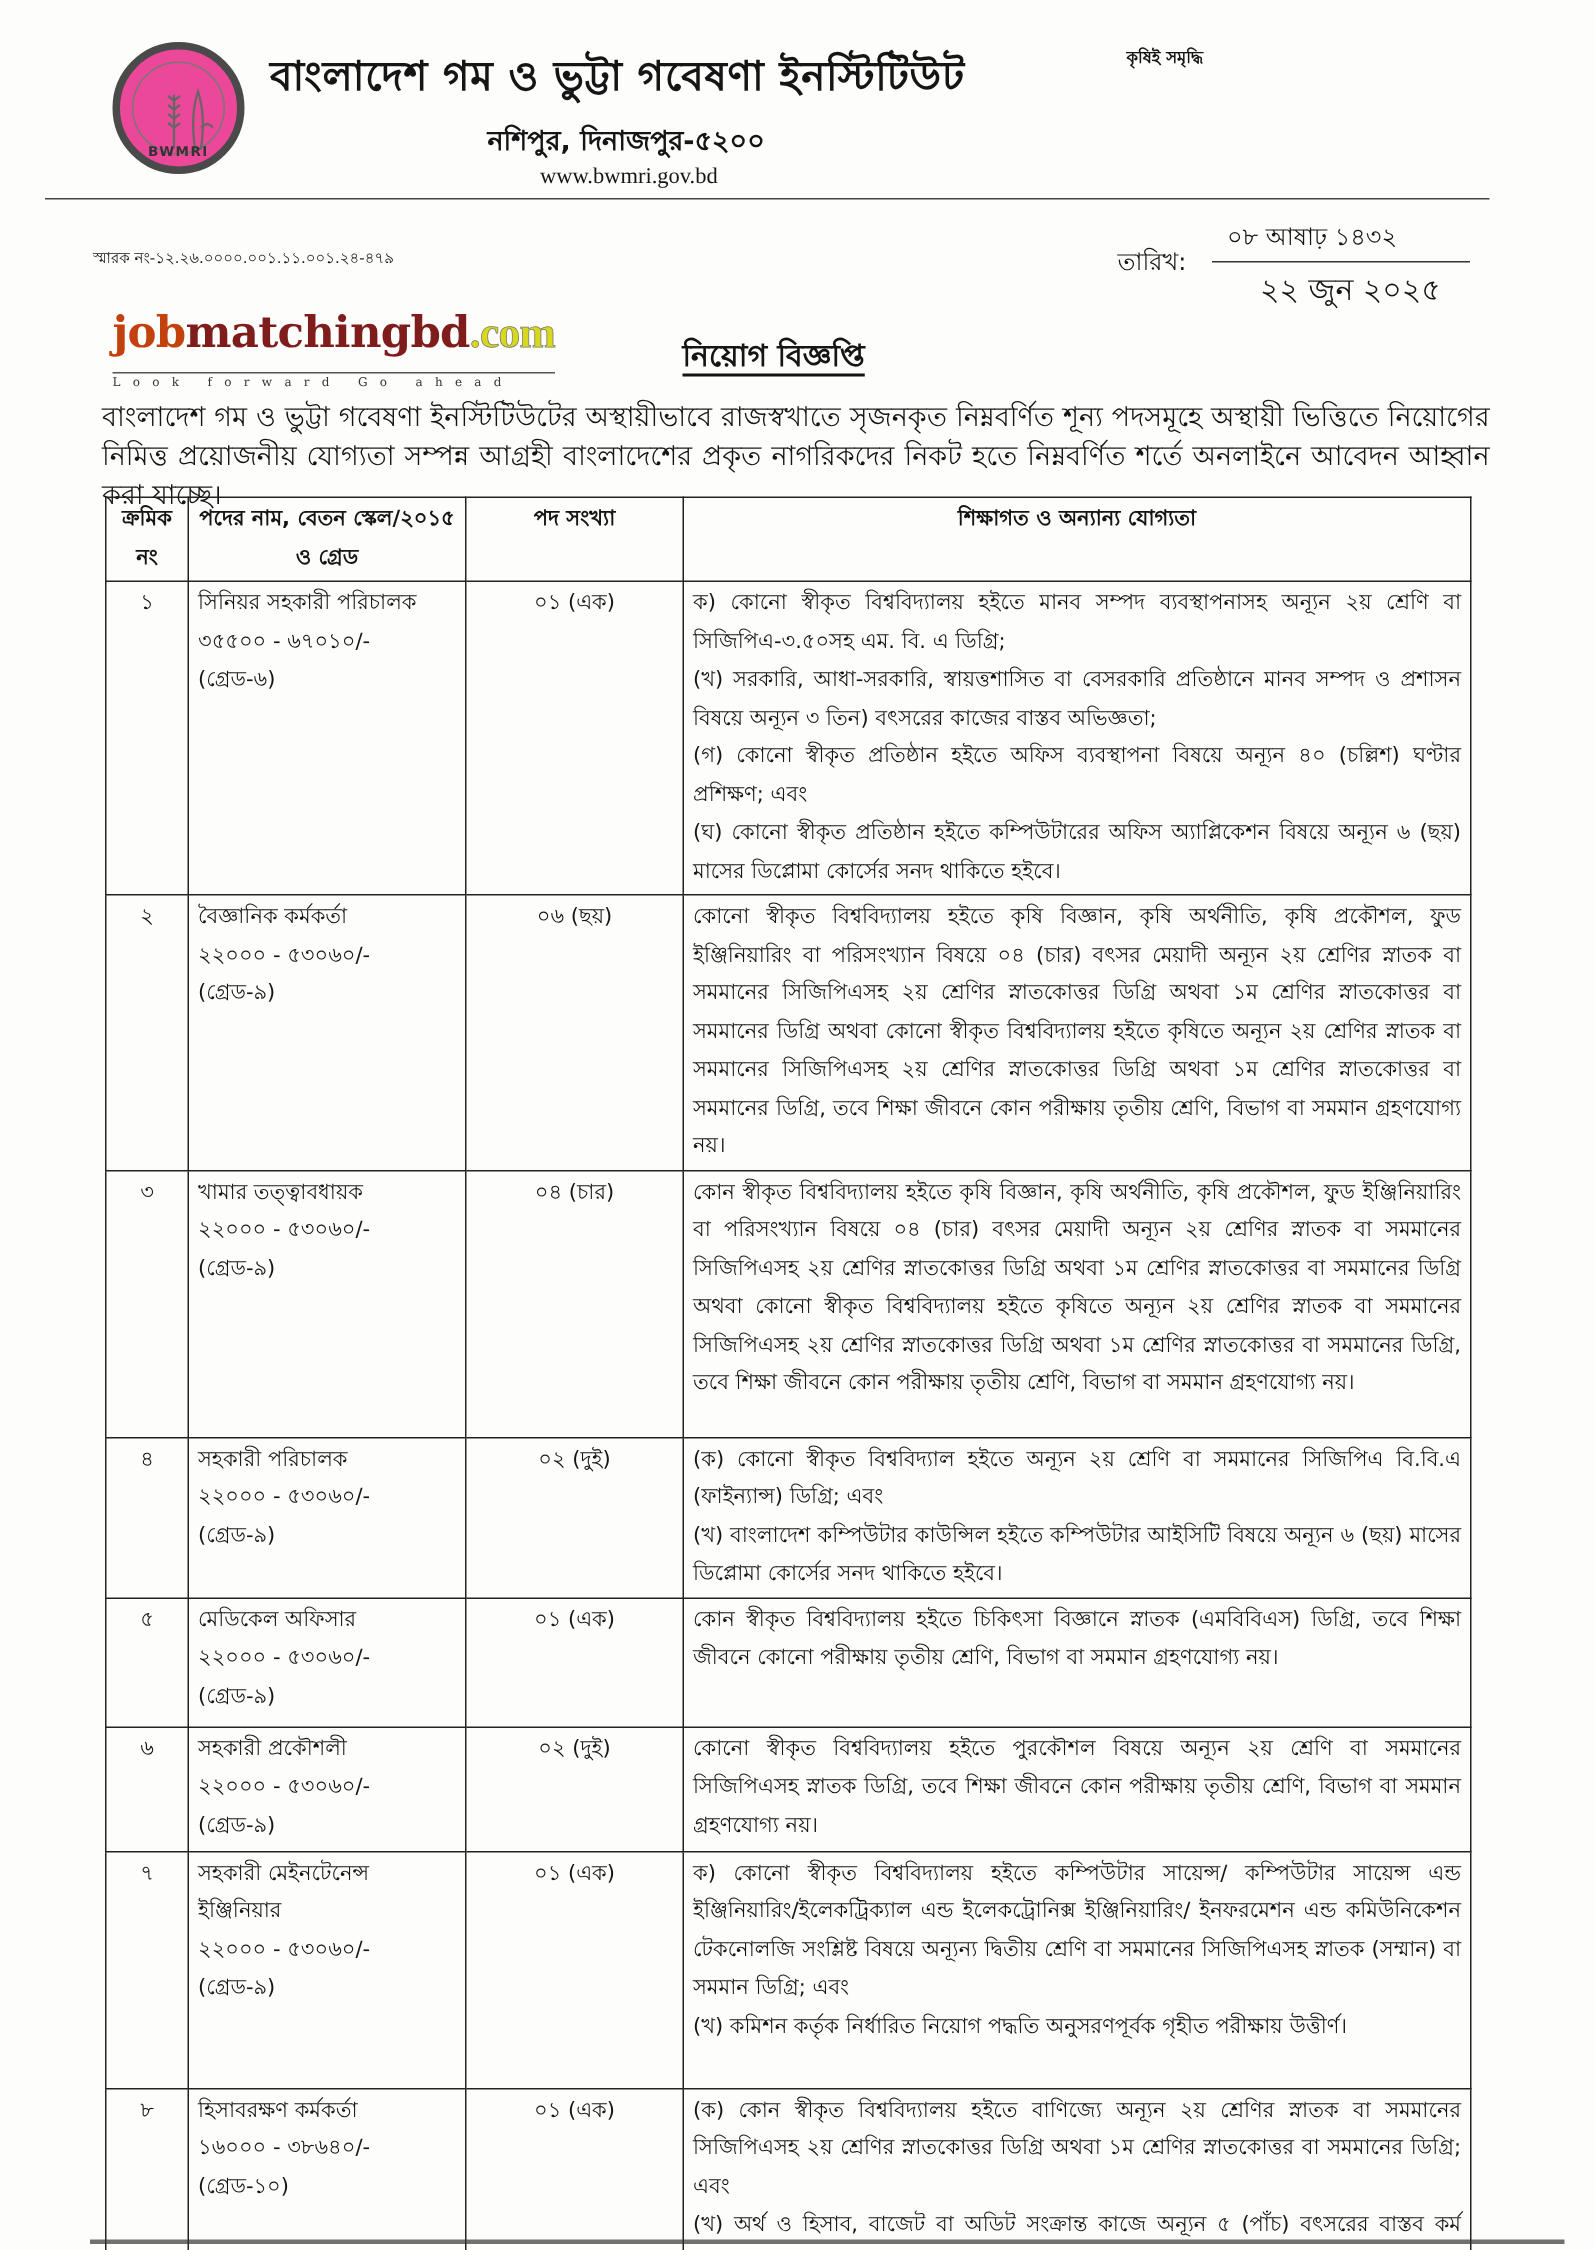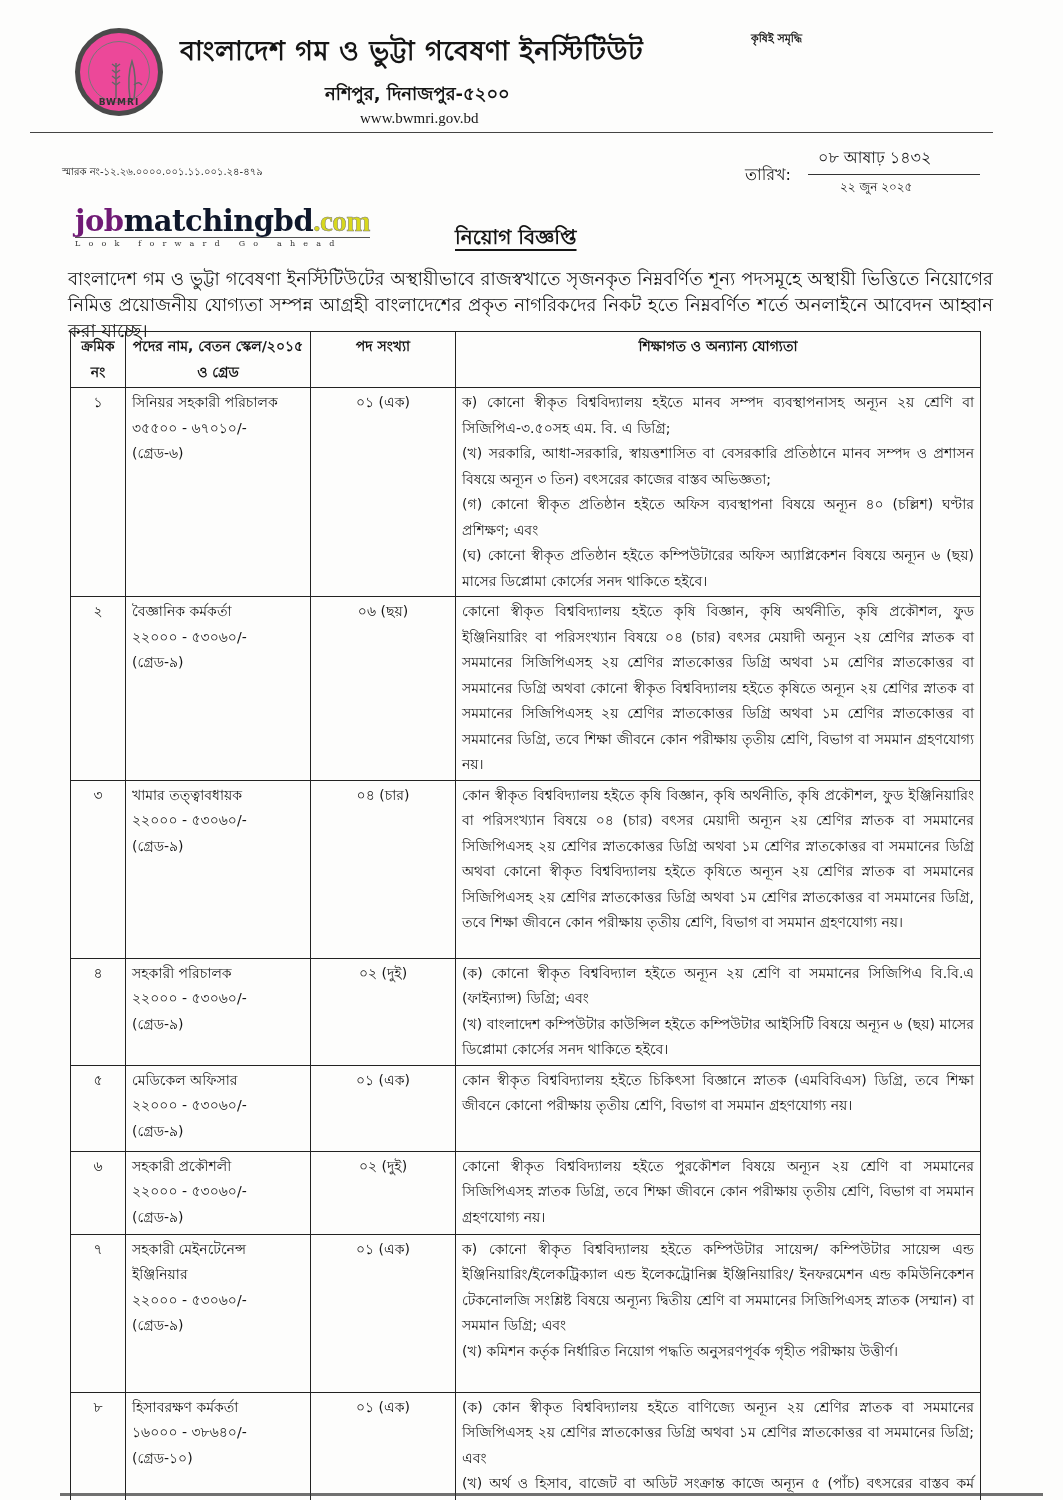--- a/index.html
+++ b/index.html
@@ -17,27 +17,27 @@
     .logo-seal .abbr { position: absolute; bottom: 4px; width: 100%; text-align: center; font-size: 9px; font-weight: bold; color: #333; letter-spacing: 1px; }
     .org-title { position: absolute; left: 180px; top: 30px; font-size: 27px; font-weight: bold; letter-spacing: 0.5px; }
     .org-address { position: absolute; left: 325px; top: 80px; font-size: 18px; font-weight: bold; }
     .org-website { position: absolute; left: 360px; top: 110px; font-size: 15px; font-family: "Liberation Serif", serif; }
     .motto { position: absolute; left: 751px; top: 30px; font-size: 11px; font-weight: bold; }
     .header-rule { position: absolute; left: 30px; right: 70px; top: 132px; border-top: 1.5px solid #444; }
     .memo-no { position: absolute; left: 62px; top: 164px; font-size: 10px; }
     .date-label { position: absolute; left: 745px; top: 162px; font-size: 16px; }
     .date-bangla { position: absolute; left: 818px; top: 145px; font-size: 16px; }
     .date-line { position: absolute; left: 808px; top: 174px; width: 172px; border-top: 1.5px solid #333; }
-    .date-gregorian { position: absolute; left: 840px; top: 178px; font-size: 12px; text-align: center; }
+    .date-gregorian { position: absolute; left: 840px; top: 178px; font-size: 20px; text-align: center; }
     .watermark-logo { position: absolute; left: 75px; top: 206px; }
     .watermark-logo .wm-main { font-family: "DejaVu Serif", serif; font-size: 29px; font-weight: bold; letter-spacing: -0.5px; line-height: 30px; }
-    .wm-green { color: #701a75; }
-    .wm-red { color: #0f172a; }
+    .wm-green { color: #c2410c; }
+    .wm-red { color: #7f1d1d; }
     .wm-yellow { color: #d8d81c; font-family: Liberation Serif, serif; -webkit-text-stroke: 0.5px #777; }
-    .wm-tagline { font-family: "DejaVu Serif", serif; font-size: 8px; letter-spacing: 8.2px; color: #333; border-top: 1px solid #555; margin-top: 1px; padding-top: 1px; }
+    .wm-tagline { font-family: "DejaVu Serif", serif; font-size: 8px; letter-spacing: 8.2px; color: #333; border-top: 1px solid #555; margin-top: 11px; padding-top: 1px; }
     .notice-title { position: absolute; left: 455px; top: 222px; font-size: 20px; font-weight: bold; text-decoration: underline; text-underline-offset: 5px; }
     .intro { position: absolute; left: 48px; top: 266px; width: 925px; font-size: 18px; line-height: 26px; text-align: justify; margin-left: 20px; }
     table.posts {
       position: absolute; left: 70px; top: 331px; width: 910px; border-collapse: collapse;
       font-size: 14px; table-layout: fixed;
     }
     table.posts th, table.posts td { border: 1.5px solid #222; vertical-align: top; padding: 2px 6px; line-height: 25.5px; }
     table.posts th { font-weight: bold; text-align: center; font-size: 14px; }
     col.c-sl { width: 55px; } col.c-name { width: 185px; } col.c-count { width: 145px; } col.c-qual { width: 525px; }
     td.sl, td.count { text-align: center; }

